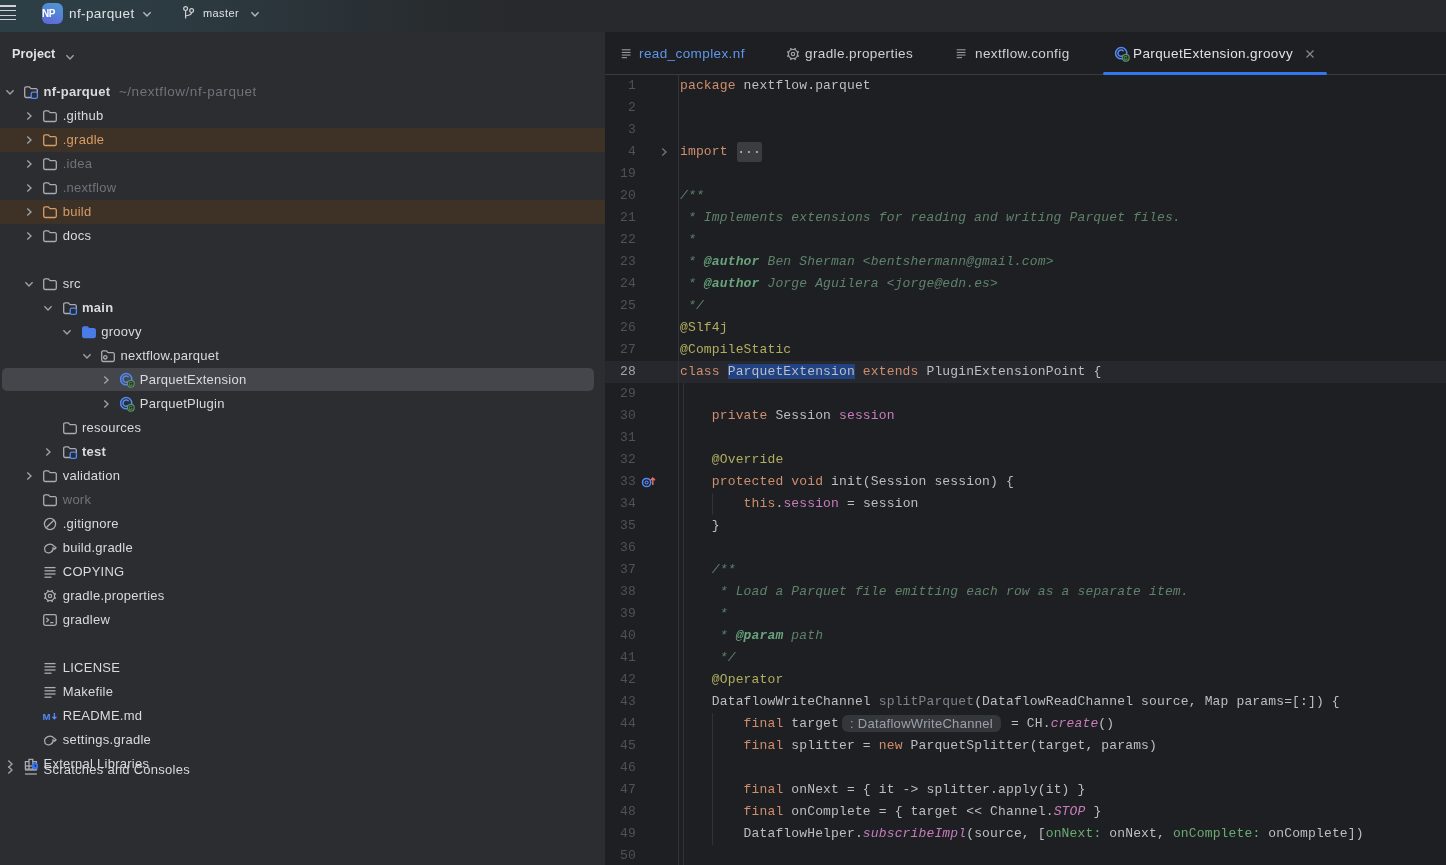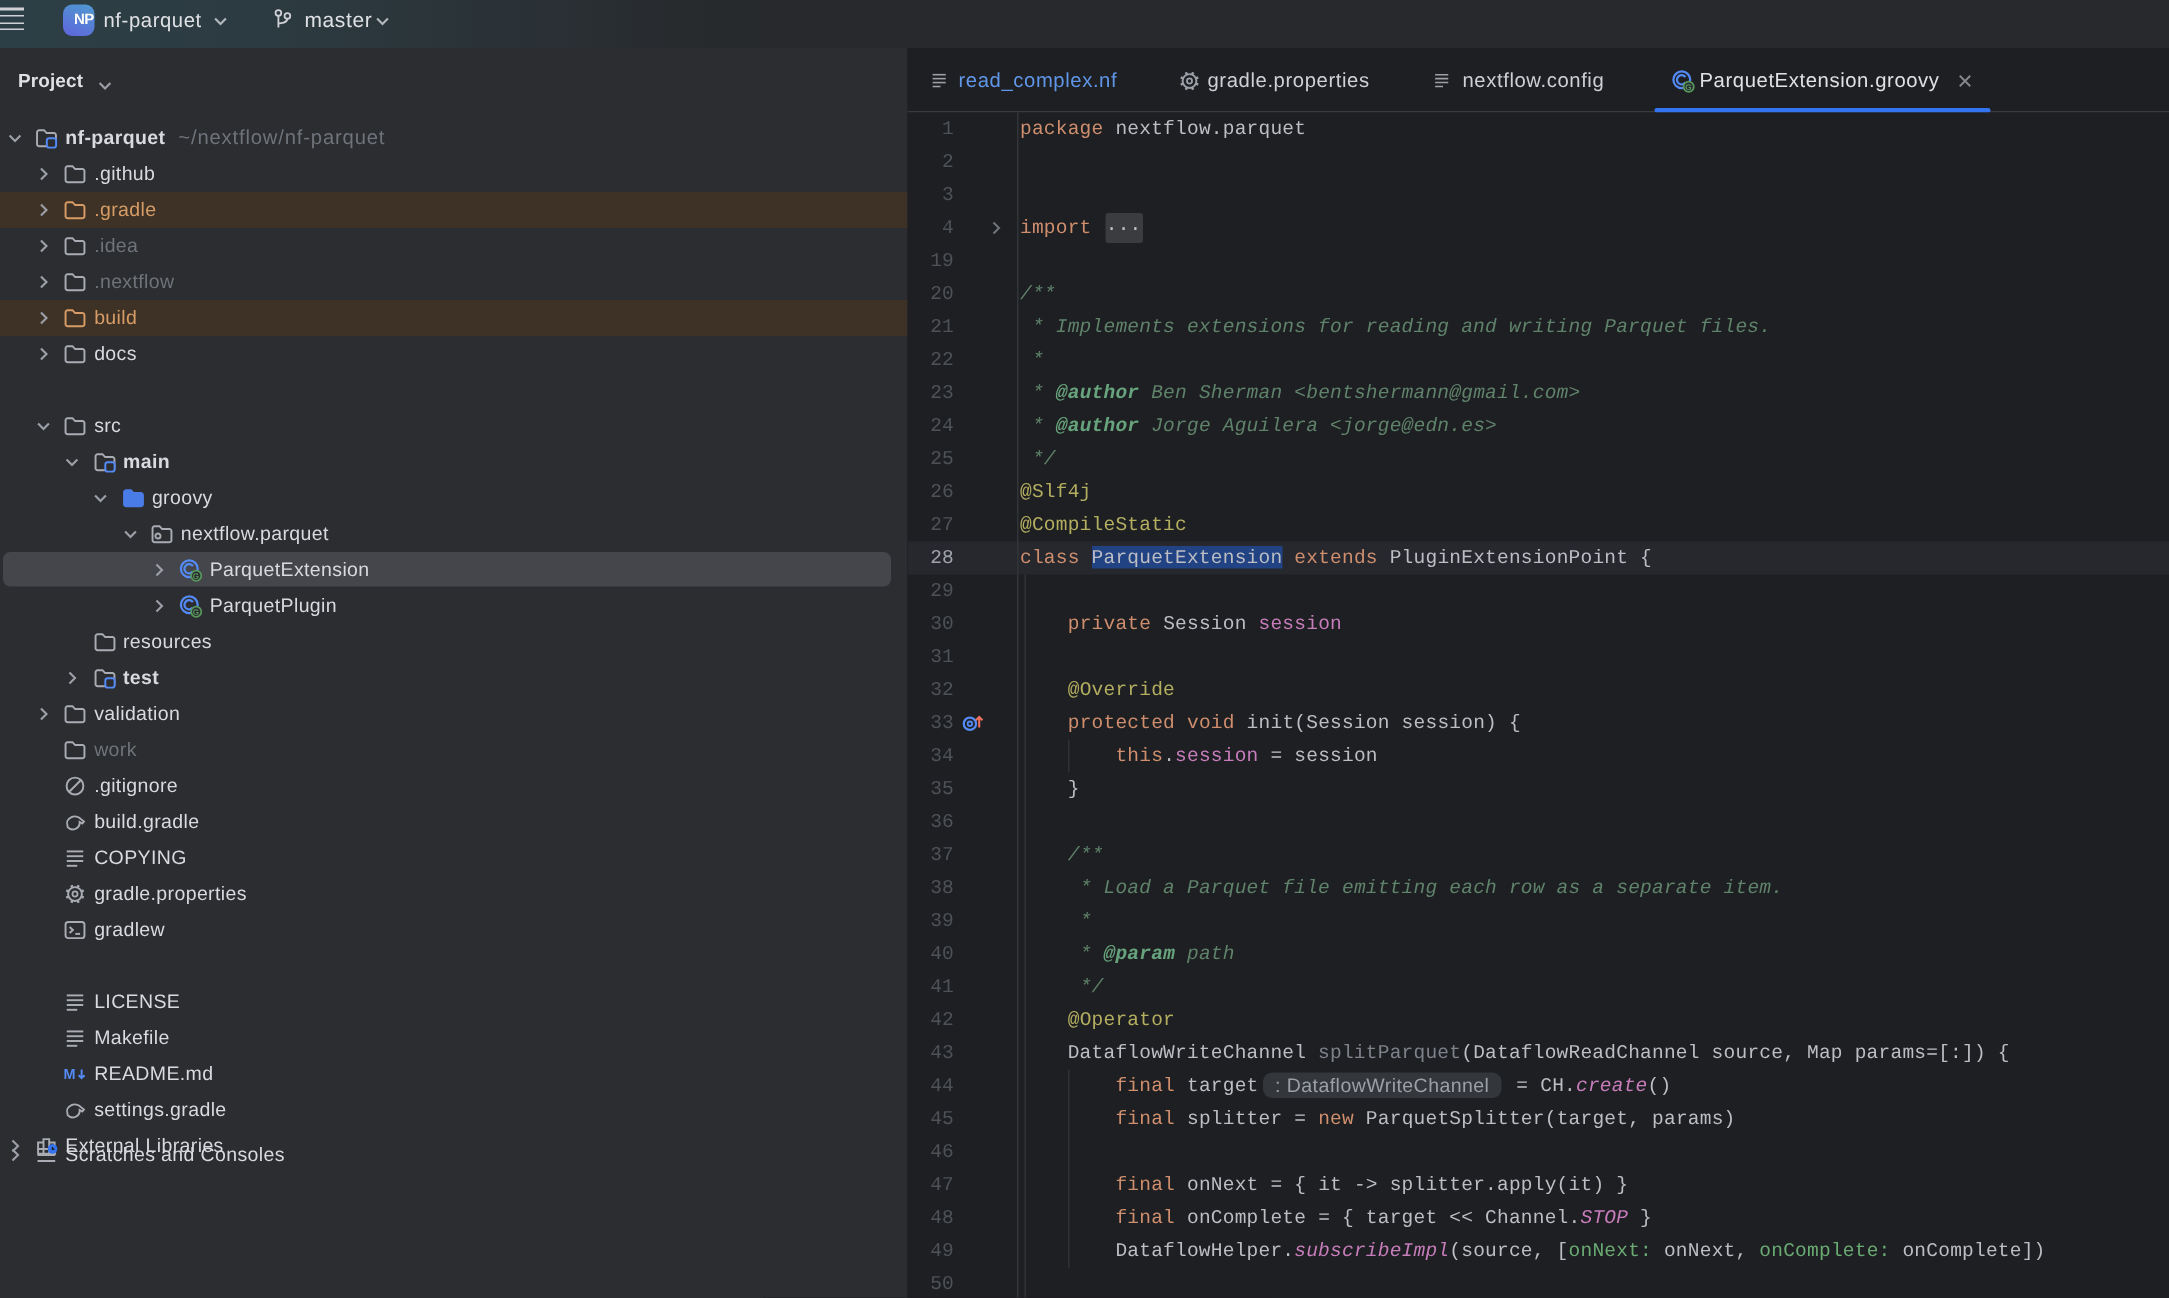--- a/index.html
+++ b/index.html
@@ -13,31 +13,31 @@
 
 <div style="position:absolute;left:0;top:0;width:1446px;height:32px;
  background:linear-gradient(90deg,#2d3f46 0px,#2c3b41 180px,#2a3237 330px,#282b2e 450px,#27292c 540px,#27292c 100%)">
 
 <div style="position:absolute;left:0;top:5.4px;width:16px;height:1.2px;background:#cfd1d6"></div>
 <div style="position:absolute;left:0;top:10px;width:16px;height:1.2px;background:#cfd1d6"></div>
 <div style="position:absolute;left:0;top:14.6px;width:16px;height:1.2px;background:#cfd1d6"></div>
 <div style="position:absolute;left:0;top:19.2px;width:16px;height:1.2px;background:#cfd1d6"></div>
 <div style="position:absolute;left:42px;top:3px;width:20.5px;height:20.5px;border-radius:6px;
 background:linear-gradient(203deg,#4e9bcf,#5f64dd);color:#fff;font-weight:bold;font-size:10px;
-letter-spacing:-0.4px;text-align:right;line-height:21px">NP</div>
+letter-spacing:-0.4px;text-align:left;line-height:21px">NP</div>
 <span style="position:absolute;left:69px;top:0;line-height:27px;color:#dfe1e5;font-weight:500;font-size:13.5px;letter-spacing:0.4px">nf-parquet</span>
 <span style="position:absolute;left:139px;top:5.5px"><svg width="16" height="16" viewBox="0 0 16 16" fill="none">
         <path d="M4.4 6.3 L8 10 L11.6 6.3" stroke="#b4b8bf" stroke-width="1.4"></path>
       </svg></span>
 <span style="position:absolute;left:180px;top:5px"><svg width="16" height="16" viewBox="0 0 16 16" fill="none">
         <circle cx="5.6" cy="3.6" r="1.9" stroke="#ced0d6" stroke-width="1.2"></circle>
         <circle cx="11.6" cy="5.6" r="1.9" stroke="#ced0d6" stroke-width="1.2"></circle>
         <path d="M5.6 5.5 V13.4 M11.6 7.5 c0 2.6-3 2.6-6 3.4" stroke="#ced0d6" stroke-width="1.2"></path>
       </svg></span>
-<span style="position:absolute;left:203px;top:0;line-height:27px;color:#dfe1e5;font-size:14px;letter-spacing:0.4px">master</span>
+<span style="position:absolute;left:203px;top:0;line-height:27px;color:#dfe1e5;font-size:11px;letter-spacing:0.4px">master</span>
 <span style="position:absolute;left:246.5px;top:5.5px"><svg width="16" height="16" viewBox="0 0 16 16" fill="none">
         <path d="M4.4 6.3 L8 10 L11.6 6.3" stroke="#b4b8bf" stroke-width="1.4"></path>
       </svg></span>
 
 </div>
 
 <div style="position:absolute;left:0;top:32px;width:605px;height:833px;background:#2b2d30">
   <span style="position:absolute;left:12px;top:15px;color:#dfe1e5;font-weight:700;font-size:12.6px;letter-spacing:0.1px">Project</span>
   <span style="position:absolute;left:62px;top:16.5px"><svg width="16" height="16" viewBox="0 0 16 16" fill="none">
         <path d="M4.4 6.3 L8 10 L11.6 6.3" stroke="#9da0a8" stroke-width="1.4"></path>

